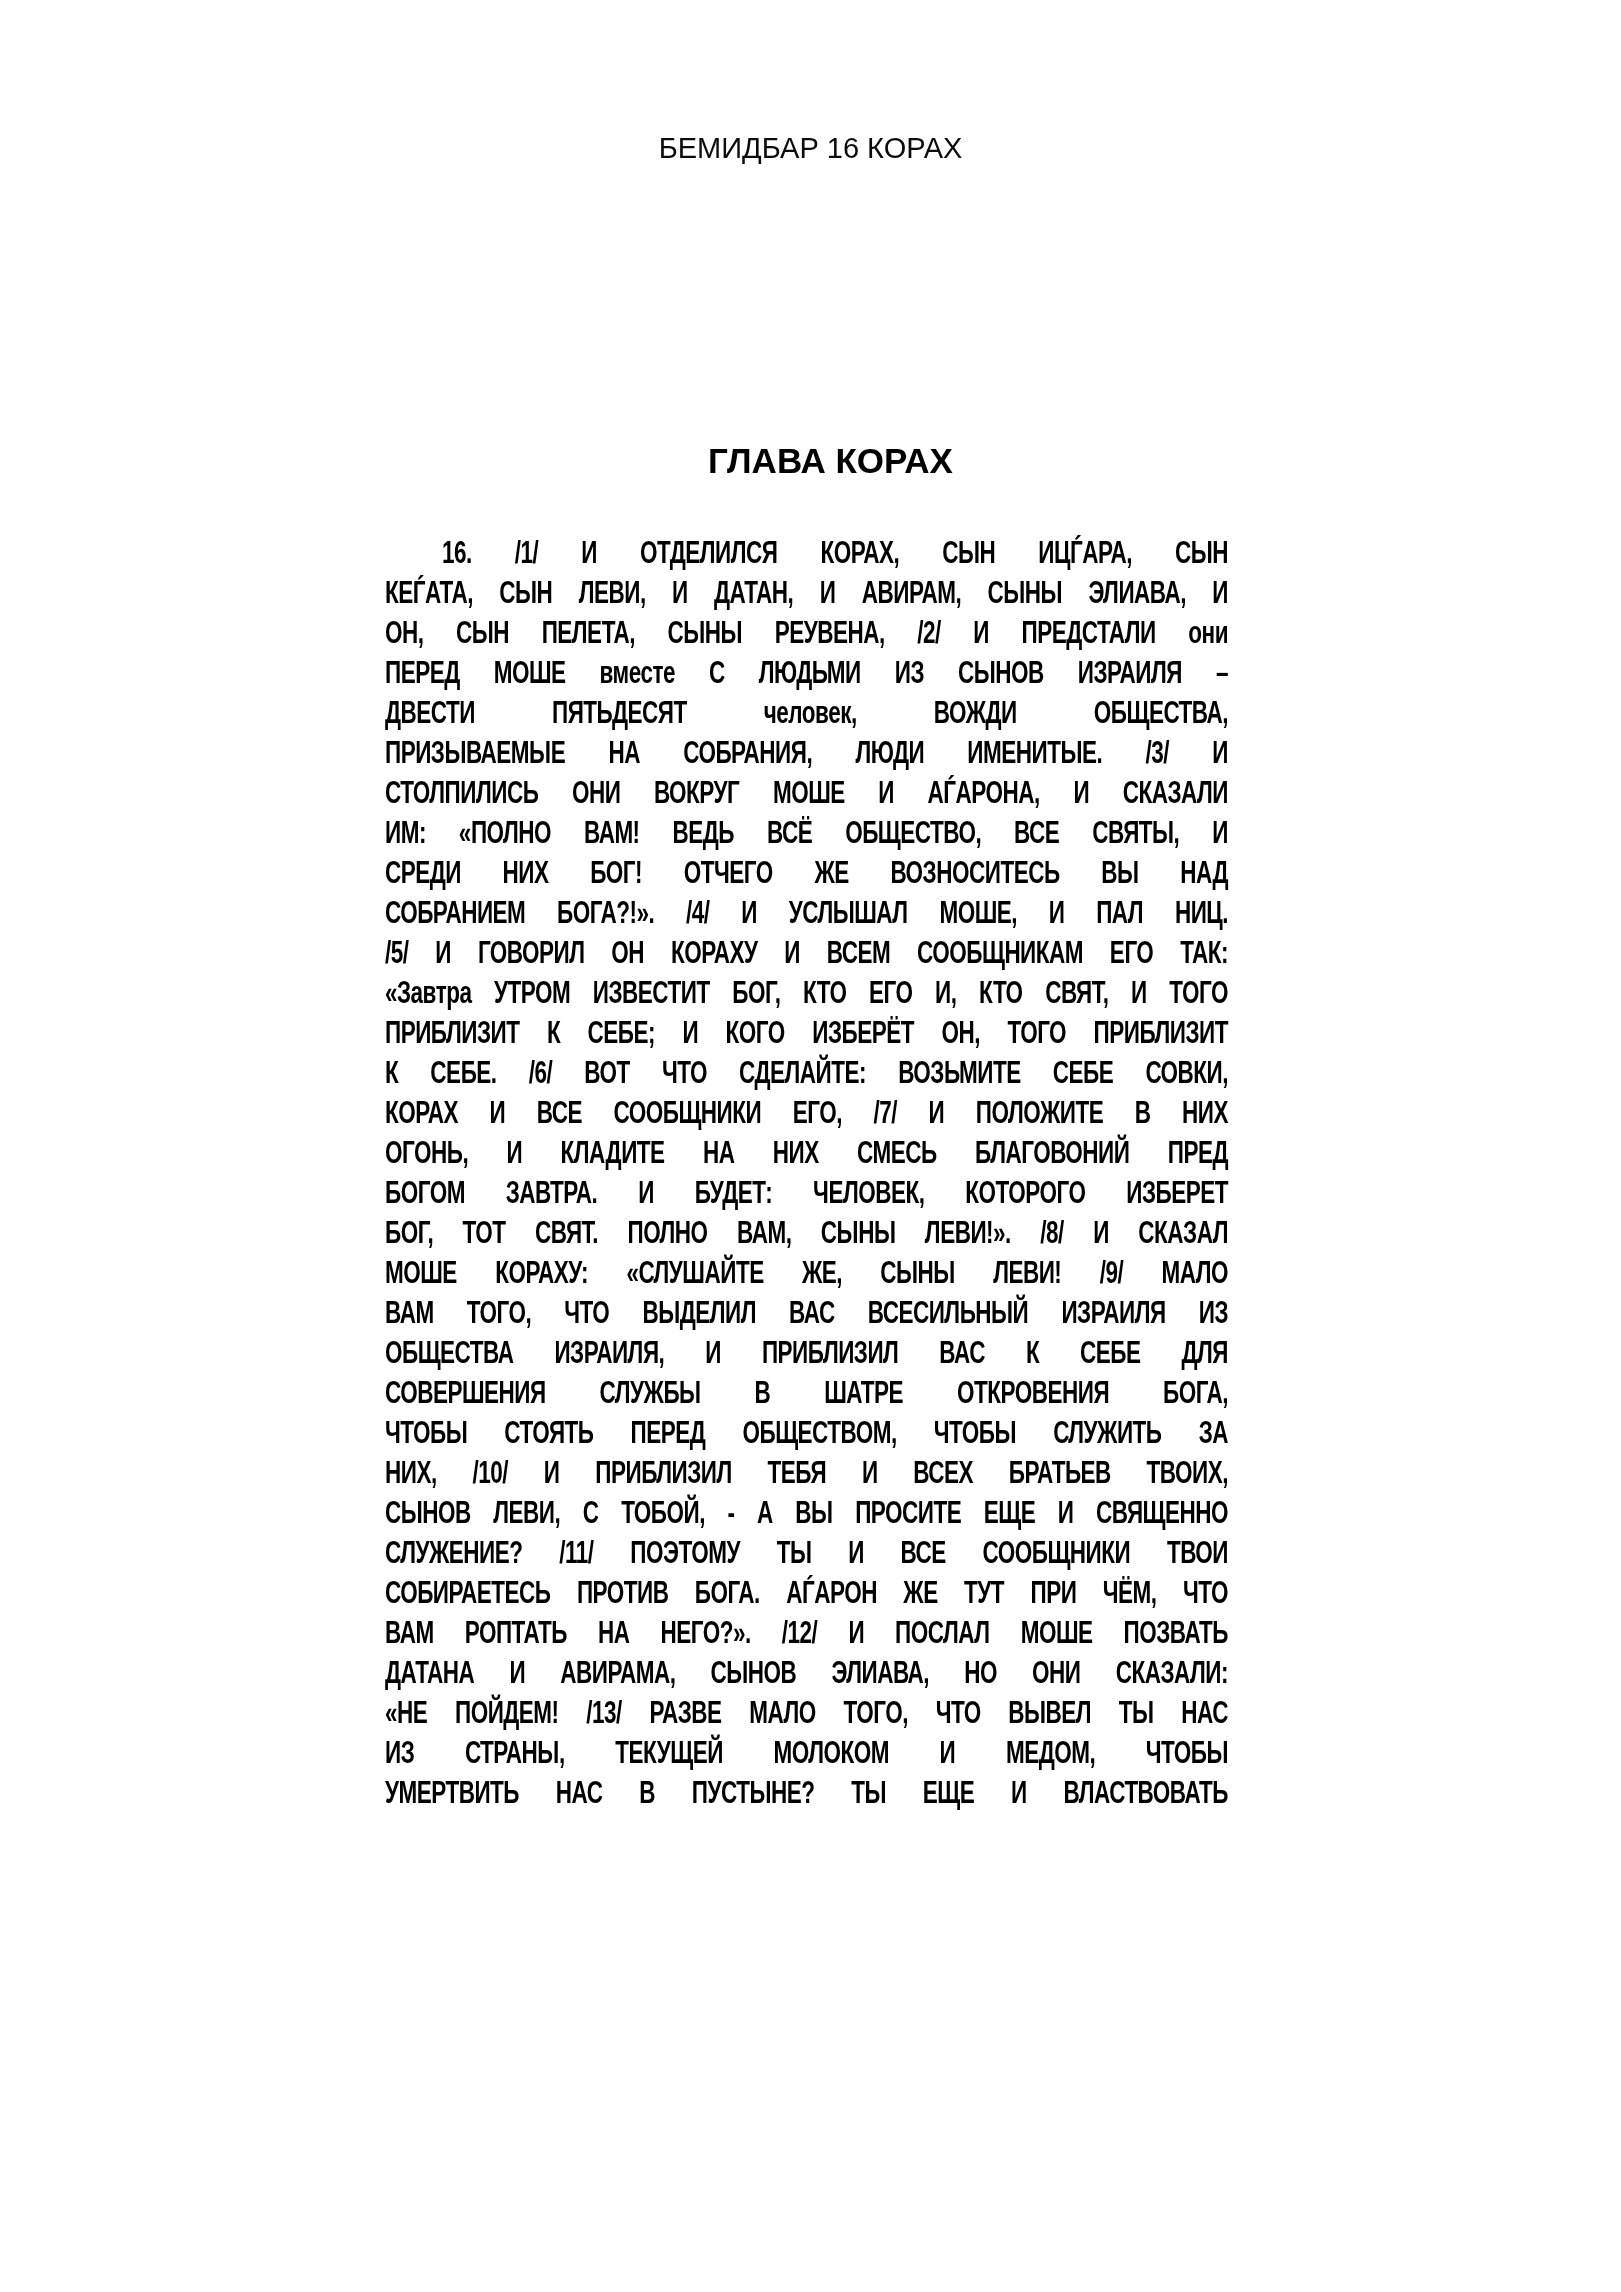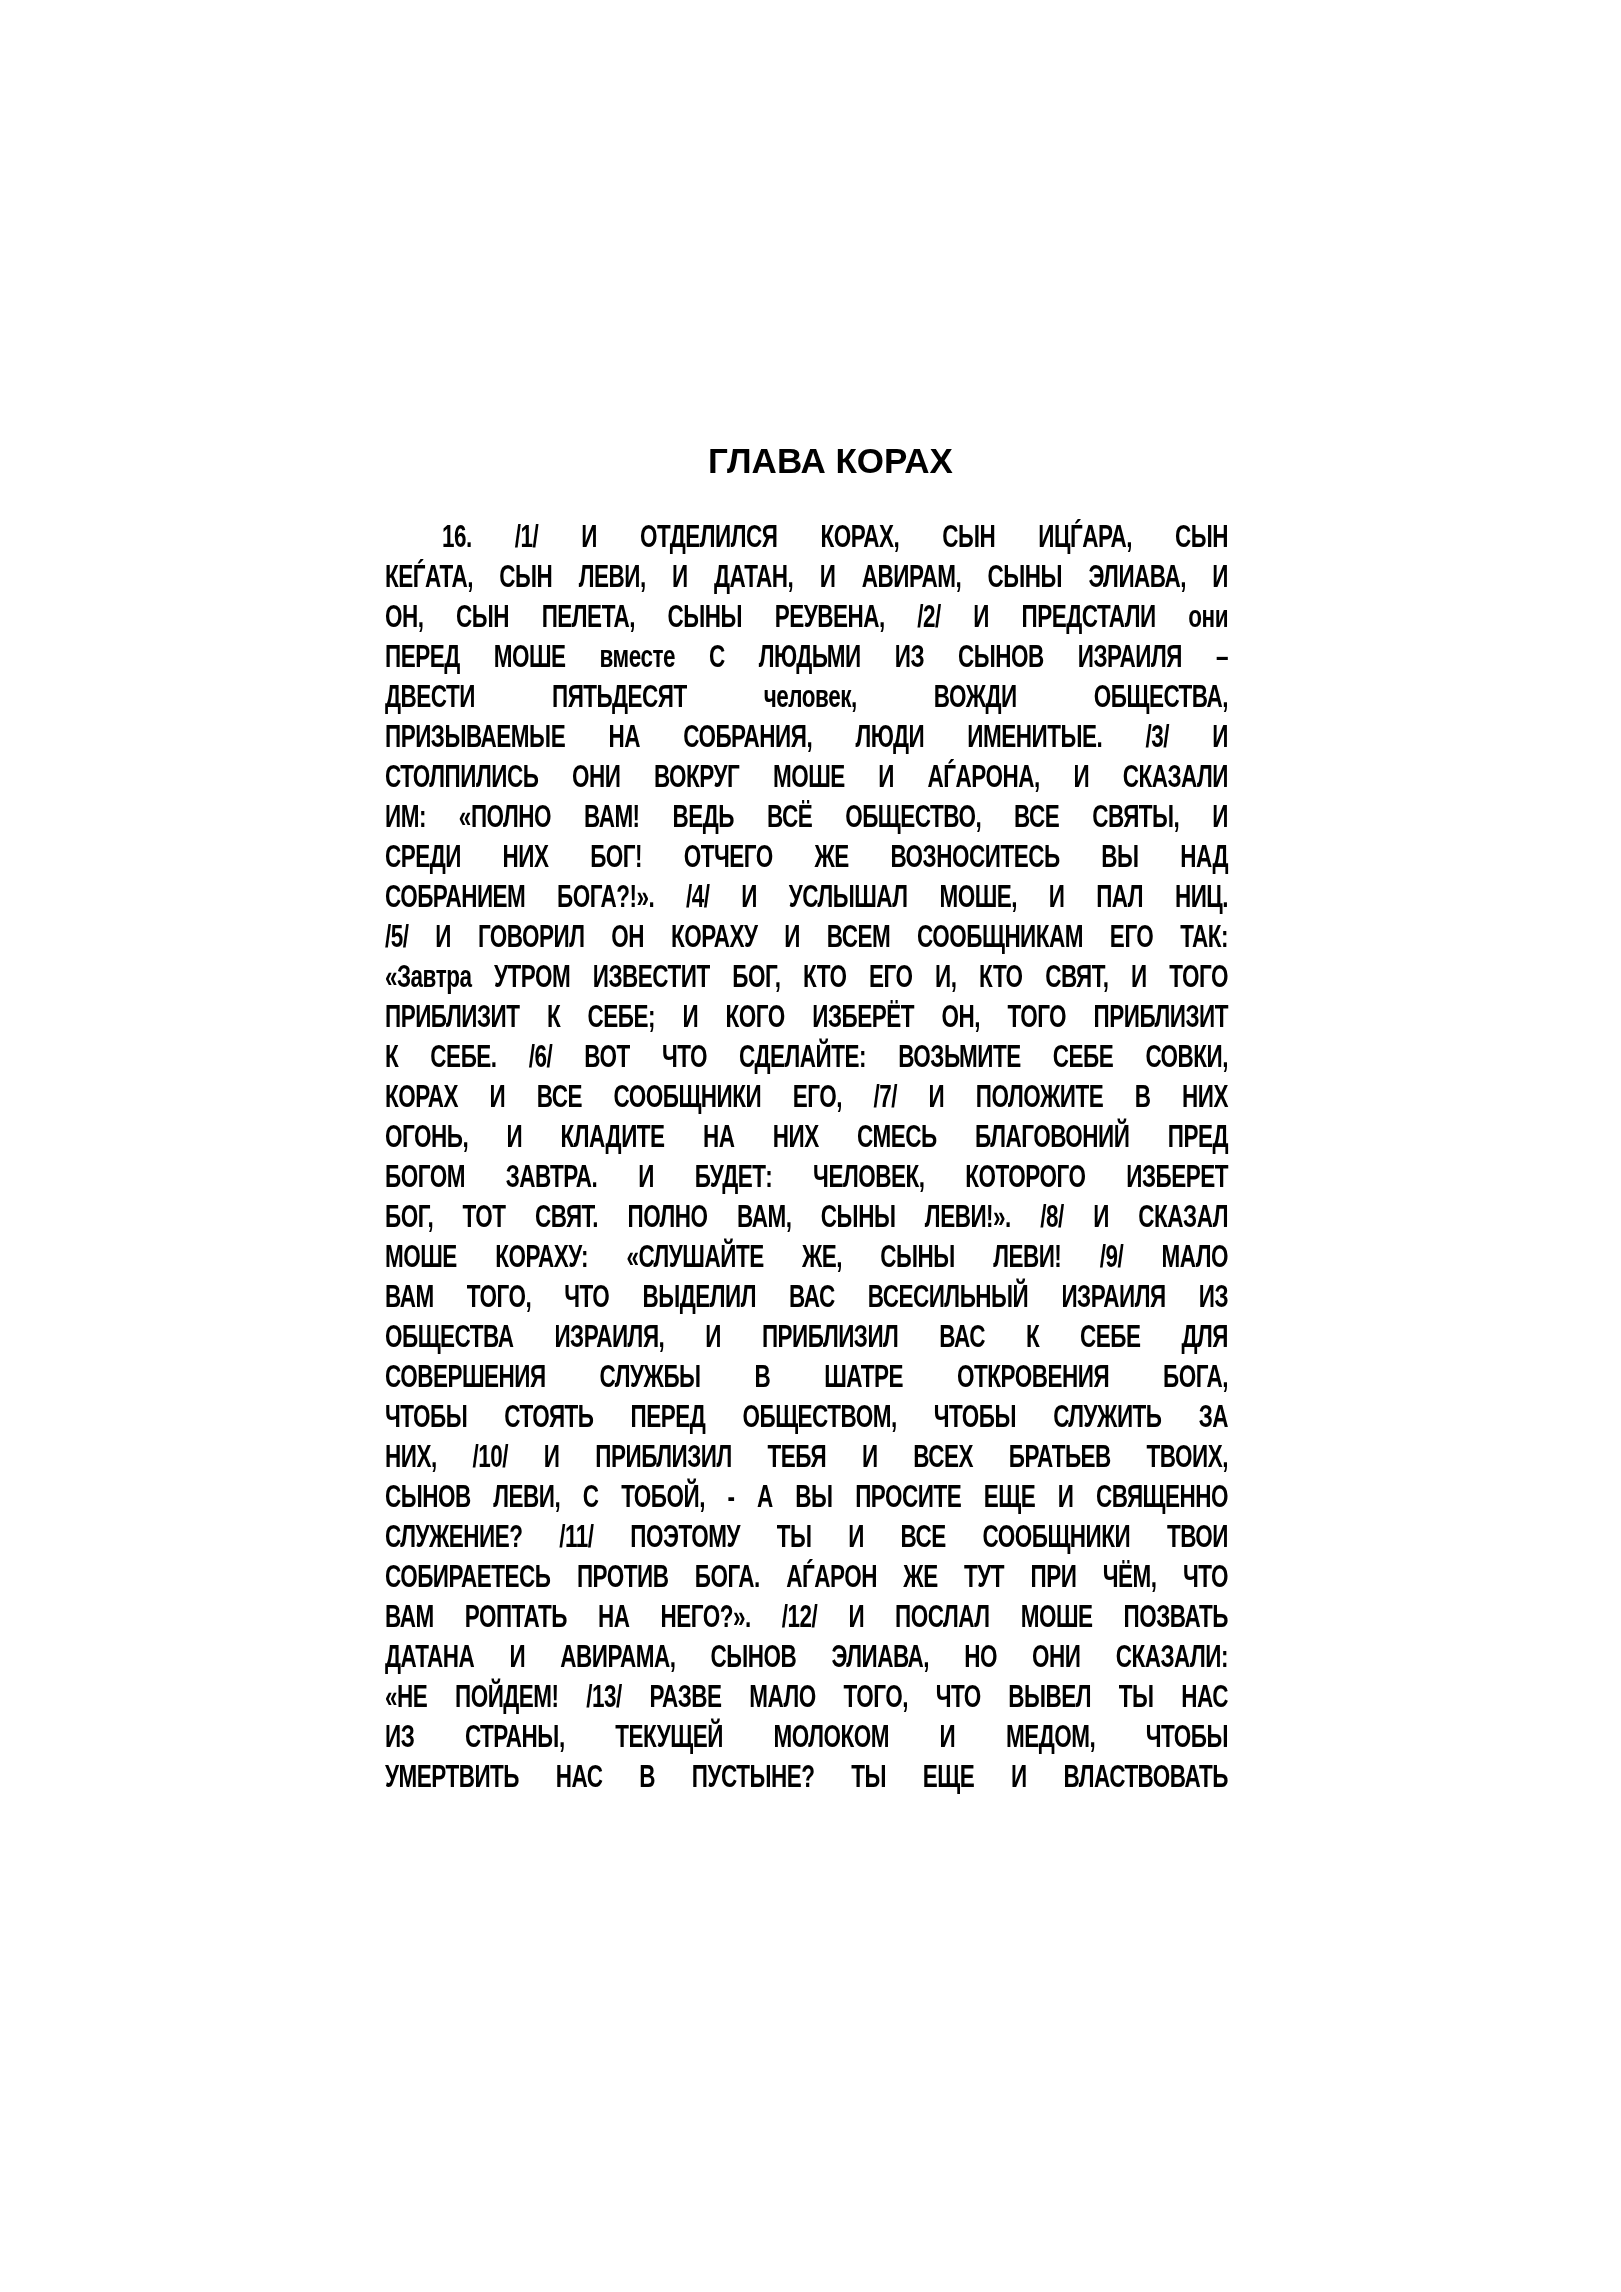--- a/index.html
+++ b/index.html
@@ -47,21 +47,21 @@
     text-align: center;
     font-size: 35px;
     line-height: 39px;
     font-weight: 700;
     color: #000000;
     padding-left: 20px;
   }
   .body-block {
     position: absolute;
     left: 385px;
-    top: 517px;
+    top: 533px;
     width: 843px;
   }
   .line {
     height: 40px;
     line-height: 40px;
     font-size: 22.5px;
     font-weight: 700;
     letter-spacing: -0.5px;
     white-space: normal;
     text-align: justify;
@@ -71,20 +71,21 @@
     color: #000000;
   }
   .line.indent {
     padding-left: 57px;
   }
 </style>
 </head>
 <body>
 
 <div class="page">
+  <div class="running-header">БЕМИДБАР 16 КОРАХ</div>
   <h1 class="chapter-title">ГЛАВА КОРАХ</h1>
   <div class="body-block">
     <div class="line indent">16. /1/ И ОТДЕЛИЛСЯ КОРАХ, СЫН ИЦЃАРА, СЫН</div>
     <div class="line">КЕЃАТА, СЫН ЛЕВИ, И ДАТАН, И АВИРАМ, СЫНЫ ЭЛИАВА, И</div>
     <div class="line">ОН, СЫН ПЕЛЕТА, СЫНЫ РЕУВЕНА, /2/ И ПРЕДСТАЛИ они</div>
     <div class="line">ПЕРЕД МОШЕ вместе С ЛЮДЬМИ ИЗ СЫНОВ ИЗРАИЛЯ –</div>
     <div class="line">ДВЕСТИ ПЯТЬДЕСЯТ человек, ВОЖДИ ОБЩЕСТВА,</div>
     <div class="line">ПРИЗЫВАЕМЫЕ НА СОБРАНИЯ, ЛЮДИ ИМЕНИТЫЕ. /3/ И</div>
     <div class="line">СТОЛПИЛИСЬ ОНИ ВОКРУГ МОШЕ И АЃАРОНА, И СКАЗАЛИ</div>
     <div class="line">ИМ: «ПОЛНО ВАМ! ВЕДЬ ВСЁ ОБЩЕСТВО, ВСЕ СВЯТЫ, И</div>

